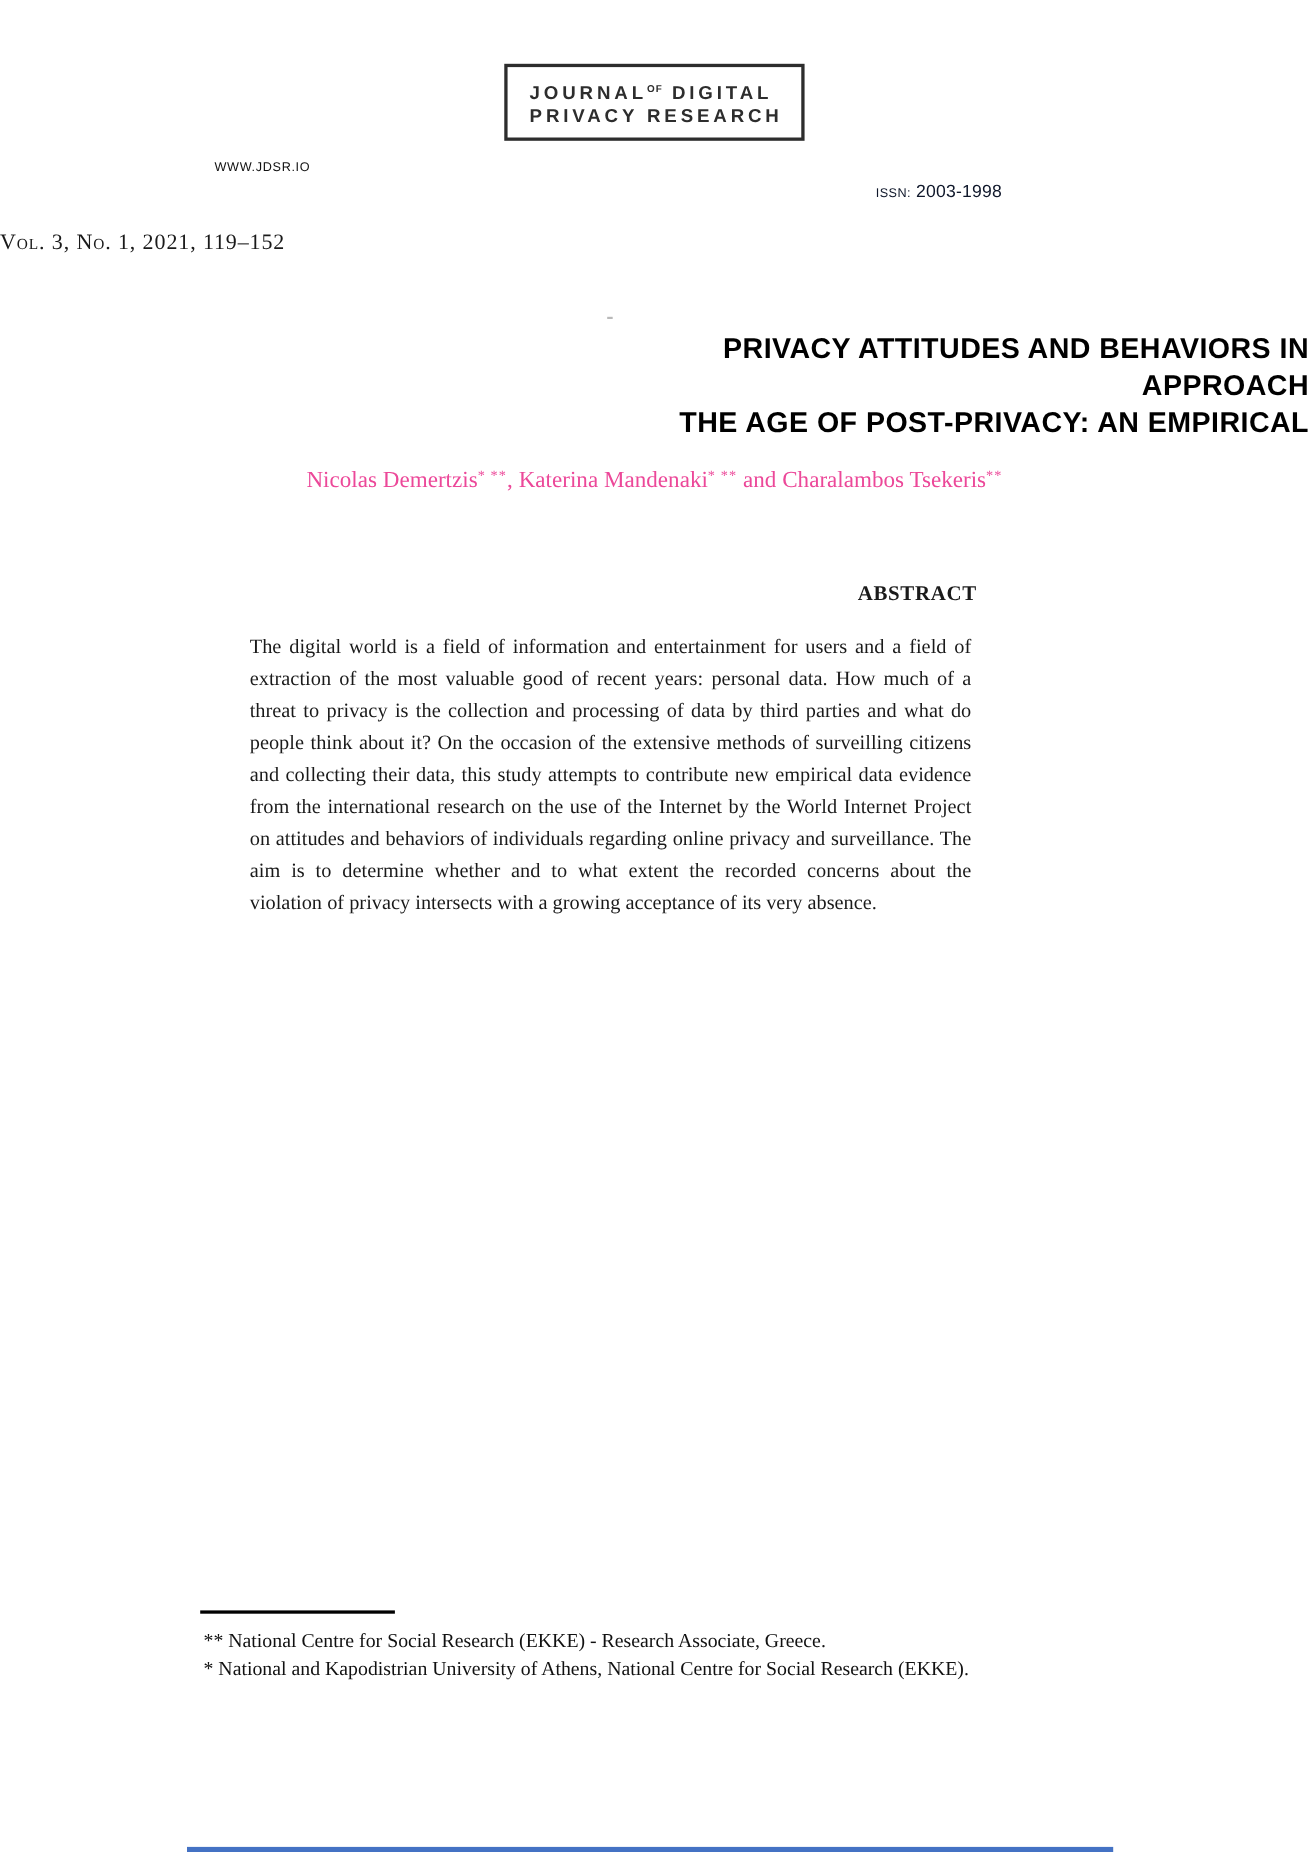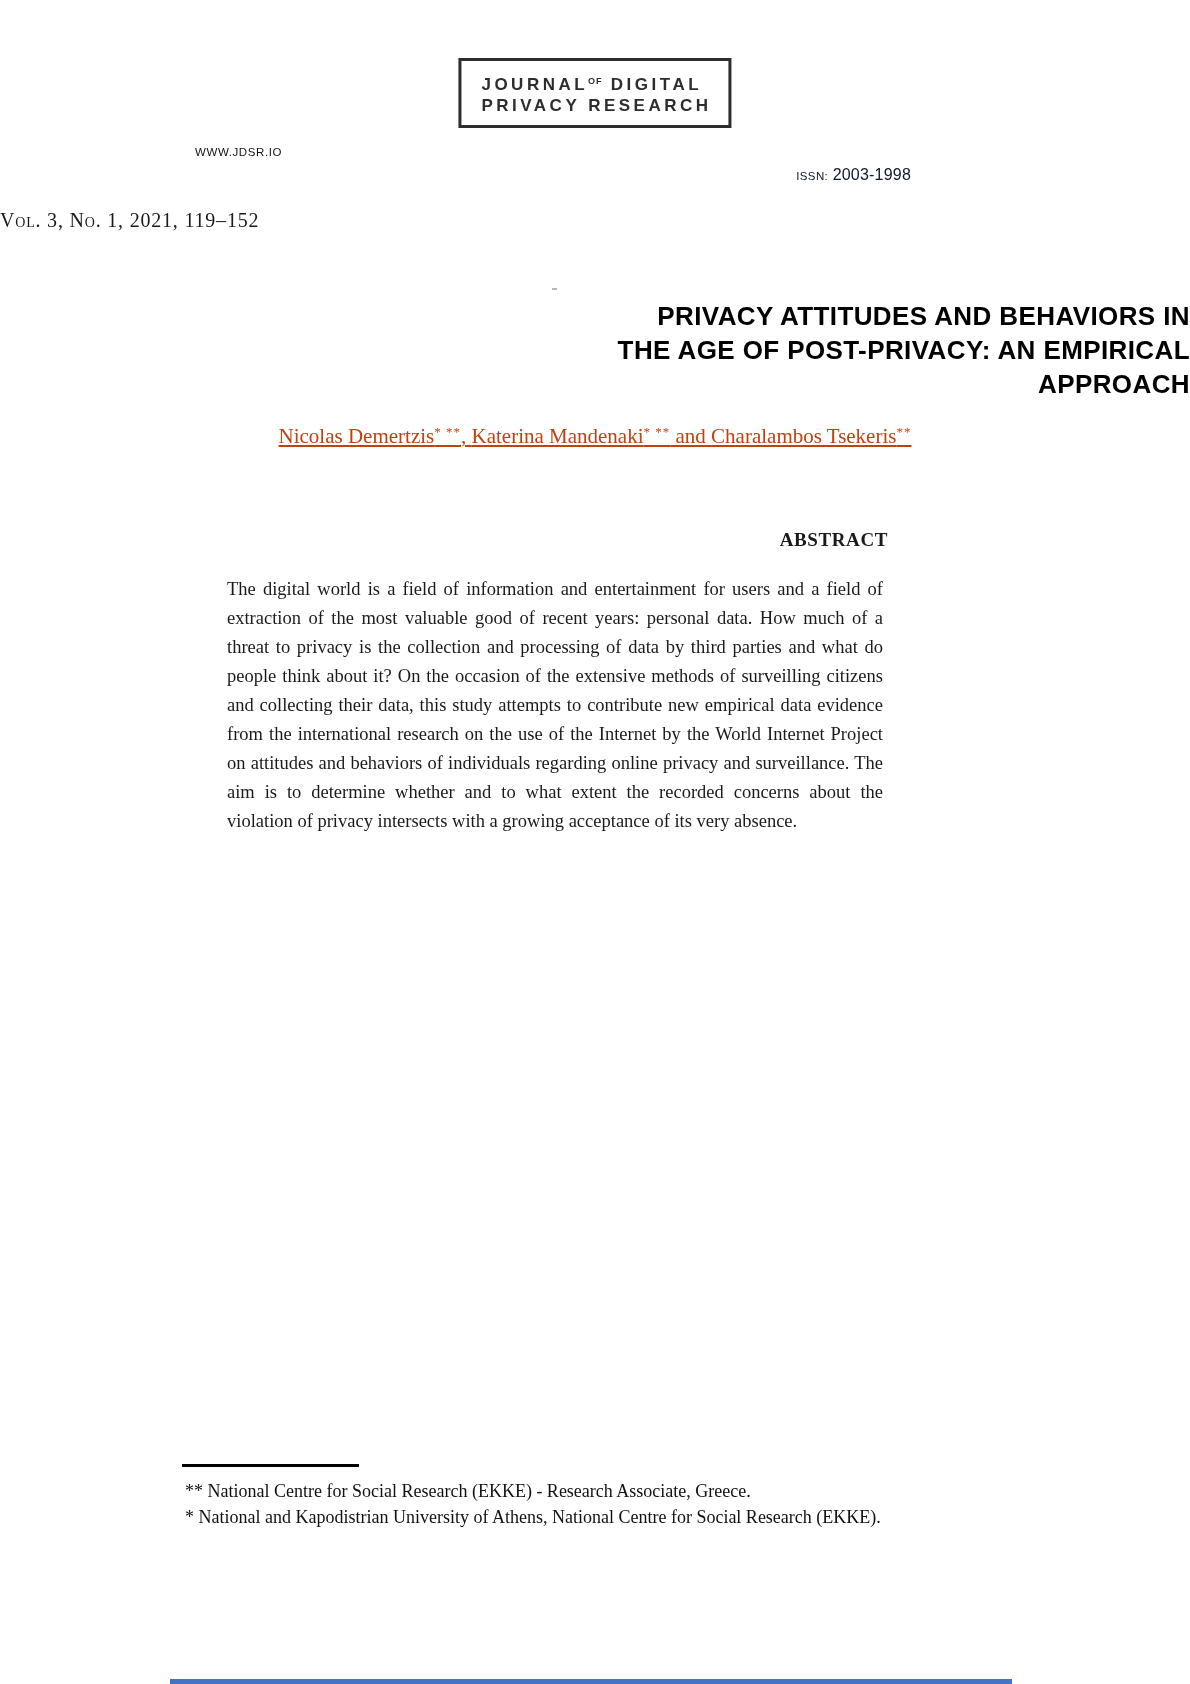--- a/index.html
+++ b/index.html
@@ -94,23 +94,22 @@
     color: #000;
   }
 
   .authors-line {
     position: absolute;
     top: 424px;
     left: 0;
     width: 100%;
     text-align: center;
     font-size: 21px;
-    color: #c2410c;
+    color: #ec4899;
     white-space: nowrap;
-    text-decoration: underline;
   }
   .authors-line sup { font-size: 13px; vertical-align: 7px; letter-spacing: 1px; }
 
   
   .content-col {
     position: absolute;
     top: 529px;
     left: 222px;
     width: 666px;
   }
@@ -177,22 +176,22 @@
     <span> </span>
     <span class="issn-value">2003-1998</span>
   </div>
 
   <div class="volume-line">Vol. 3, No. 1, 2021, 119–152</div>
 
   <div class="stray-mark"></div>
 
   <h1 class="article-title" style="margin:0;text-align:right;">
     <div>PRIVACY ATTITUDES AND BEHAVIORS IN</div>
+    <div>APPROACH</div>
     <div>THE AGE OF POST-PRIVACY: AN EMPIRICAL</div>
-    <div>APPROACH</div>
   </h1>
 
   <div class="authors-line">
     <span>Nicolas Demertzis</span><sup>* **</sup><span>, </span><span>Katerina Mandenaki</span><sup>* **</sup><span> and </span><span>Charalambos Tsekeris</span><sup>**</sup>
   </div>
 
   <div class="content-col">
     <h2 class="abstract-heading">ABSTRACT</h2>
     <p class="abstract-body">The digital world is a field of information and entertainment for users and a field of extraction of the most valuable good of recent years: personal data. How much of a threat to privacy is the collection and processing of data by third parties and what do people think about it? On the occasion of the extensive methods of surveilling citizens and collecting their data, this study attempts to contribute new empirical data evidence from the international research on the use of the Internet by the World Internet Project on attitudes and behaviors of individuals regarding online privacy and surveillance. The aim is to determine whether and to what extent the recorded concerns about the violation of privacy intersects with a growing acceptance of its very absence.</p>
   </div>

